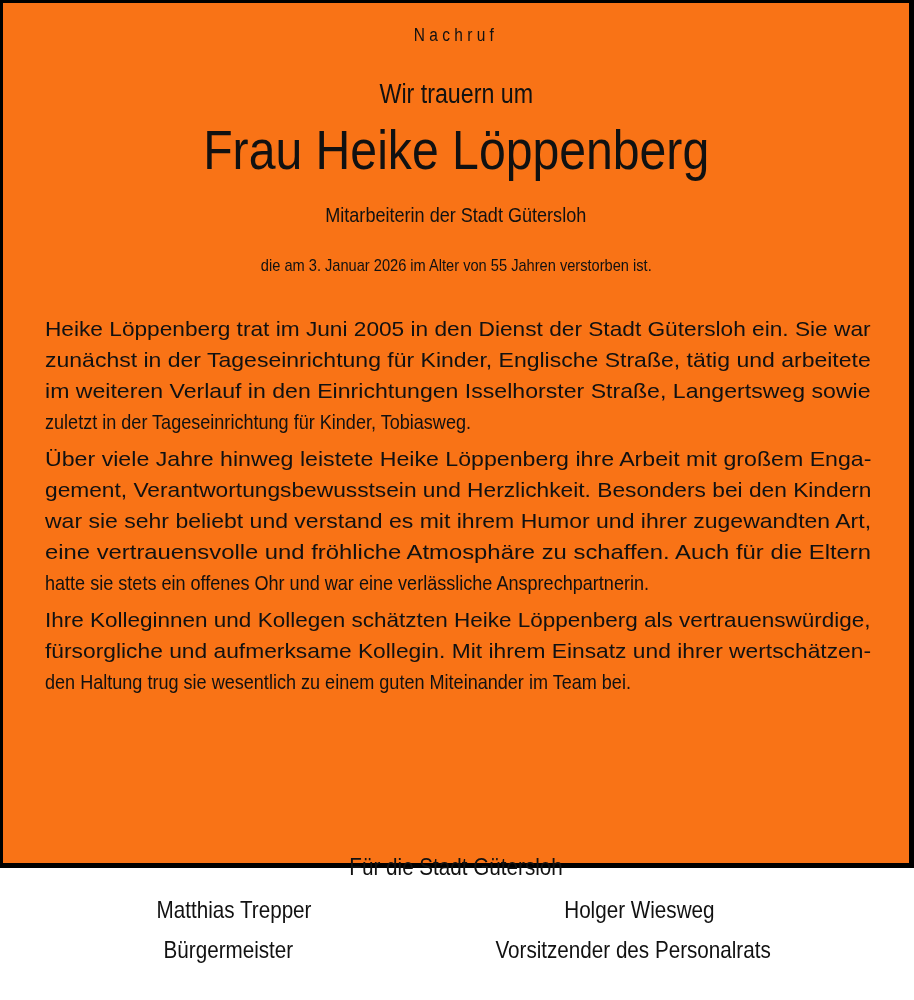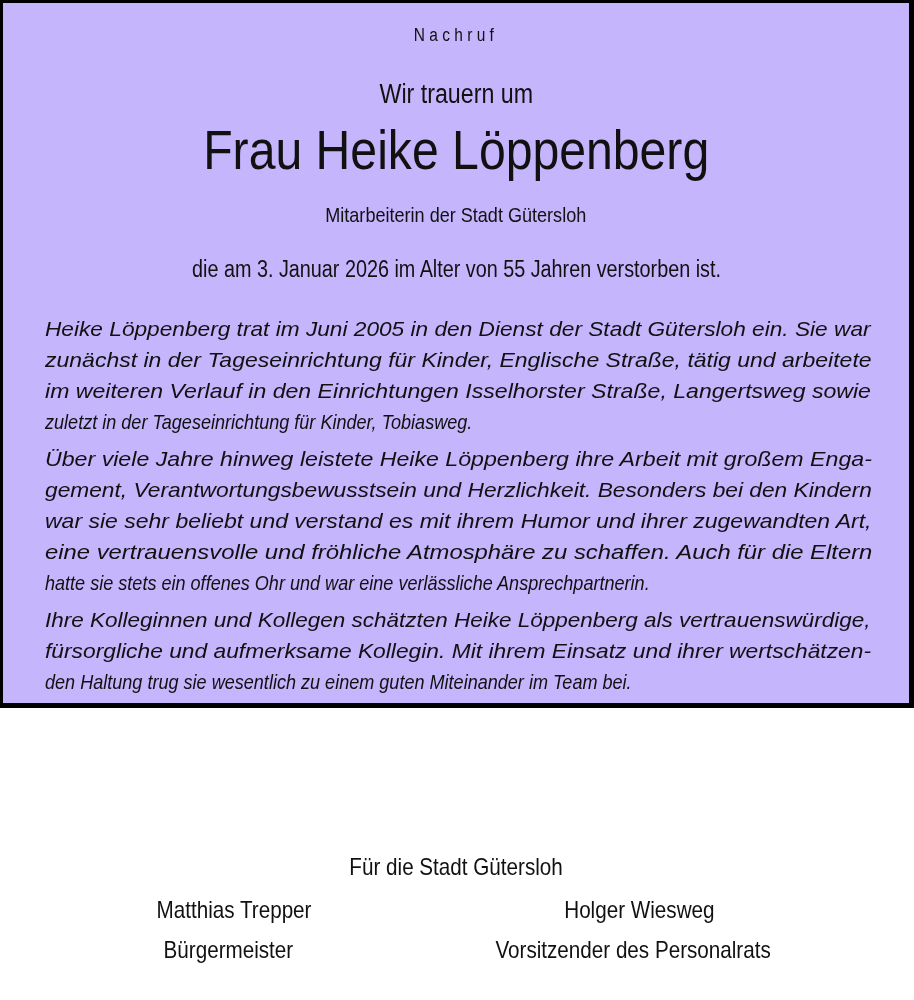--- a/index.html
+++ b/index.html
@@ -11,26 +11,26 @@
       width: 914px;
       height: 1000px;
       overflow: hidden;
       font-family: "Liberation Sans", "DejaVu Sans", sans-serif;
       color: #111111;
     }
     .page {
       position: relative;
       box-sizing: border-box;
       width: 914px;
-      height: 708px;
+      height: 868px;
       border-top: 3px solid #000;
       border-left: 3px solid #000;
       border-right: 5px solid #000;
       border-bottom: 5px solid #000;
-      background: #c4b5fd;
+      background: #f97316;
     }
     .center-line {
       position: absolute;
       left: 0;
       right: 0;
       text-align: center;
       white-space: nowrap;
     }
     .condensed {
       display: inline-block;
@@ -50,33 +50,32 @@
       top: 112px;
       font-size: 56px;
       line-height: 70px;
     }
     .role {
       top: 200px;
       font-size: 21px;
     }
     .death {
       top: 253px;
-      font-size: 23px;
+      font-size: 17px;
     }
     .body-text {
       position: absolute;
       left: 42px;
       top: 310px;
       width: 826px;
     }
     .para {
       margin: 0 0 6px 0;
       font-size: 21px;
       line-height: 31px;
-      font-style: italic;
     }
     .para-line {
       display: block;
       white-space: nowrap;
       transform-origin: left center;
     }
     .signoff {
       top: 850px;
       font-size: 24px;
     }

